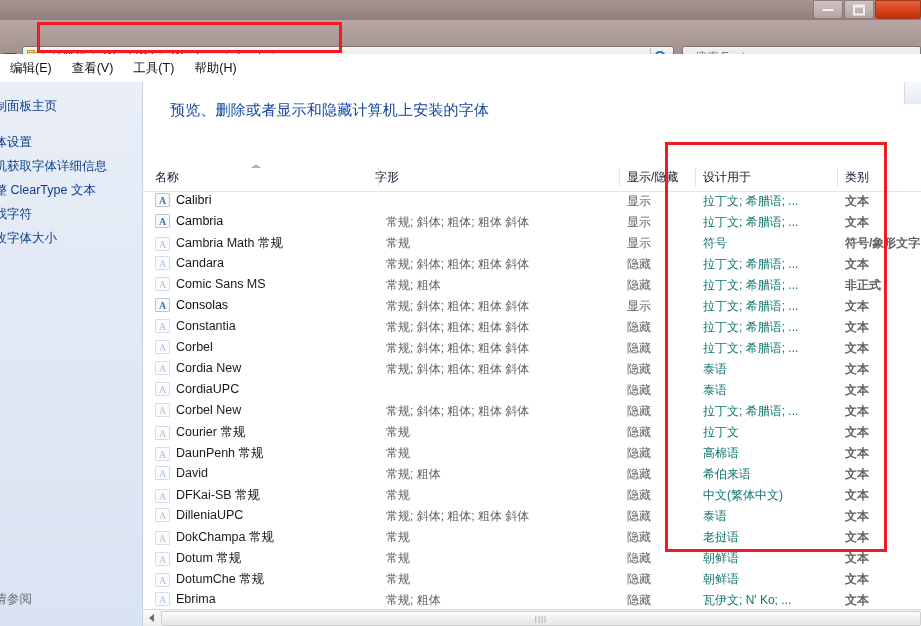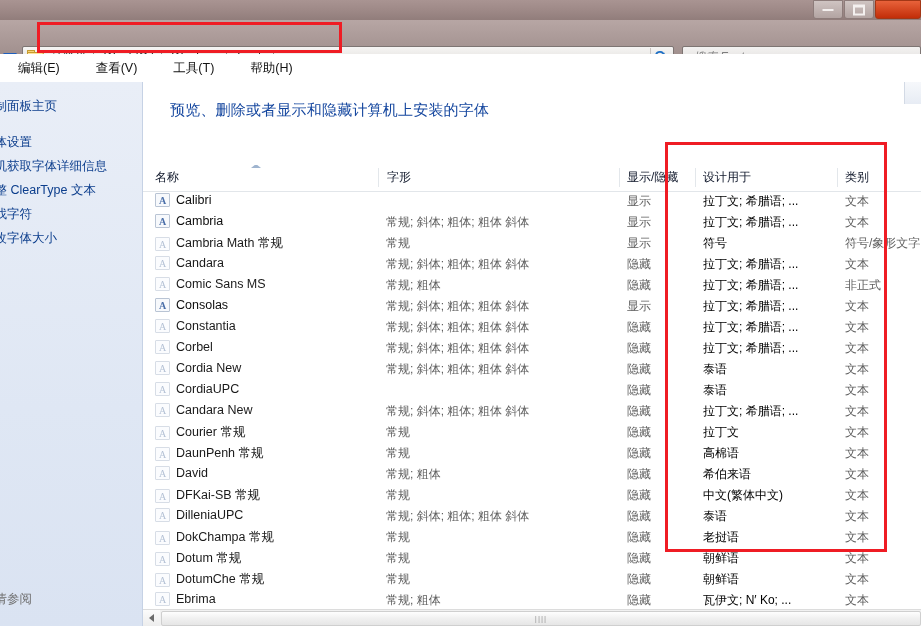--- a/index.html
+++ b/index.html
@@ -116,21 +116,21 @@
     font-size: 12px; font-style: italic; color: #7d7d7d; padding-left: 10px;
   }
 
   
   .menubar {
     position: absolute; left: 0; top: 54px; width: 921px; height: 28px;
     background: #ffffff;
     display: flex; align-items: center;
   }
   .menu-item {
-    font-size: 12.5px; color: #111; padding: 3px 18px; white-space: nowrap;
+    font-size: 12.5px; color: #111; padding: 3px 10px; white-space: nowrap;
   }
 
   
   .navpane {
     position: absolute; left: 0; top: 82px; width: 143px; height: 544px;
     background: linear-gradient(180deg, #e9eef7 0%, #dfe7f4 60%, #dae3f2 100%);
     border-right: 1px solid #c6d2e5;
     box-sizing: border-box;
     overflow: hidden;
   }
@@ -202,22 +202,22 @@
     border-bottom: 4px solid #9fb4cf;
   }
   .rows { position: absolute; left: 0; top: 26px; width: 778px; }
   .row {
     position: relative; height: 21px; width: 778px;
   }
   .cell { position: absolute; top: 2px; font-size: 12.5px; white-space: nowrap; }
   .c-name { left: 12px; color: #0d0d0d; display: flex; align-items: center; gap: 6px; }
   .c-style { left: 243px; color: #5f5f5f; font-size: 12px; }
   .c-show  { left: 484px; color: #5f5f5f; font-size: 12px; }
-  .c-for   { left: 560px; color: #000000; font-size: 12px; }
-  .c-cat   { left: 702px; color: #5f5f5f; font-size: 12px; }
+  .c-for   { left: 560px; color: #0f766e; font-size: 12px; }
+  .c-cat   { left: 702px; color: #5f5f5f; font-size: 12px; font-weight: bold; }
 
   .fico {
     width: 15px; height: 14px; position: relative; flex: none;
     border: 1px solid #b9c4d4; background: #f7f9fc; border-radius: 1px;
     box-sizing: border-box;
   }
   .fico .fl {
     position: absolute; left: 3px; top: 0px; font-size: 10px; line-height: 13px;
     color: #4a6ea8; font-family: "Liberation Serif", serif; font-weight: bold;
   }
@@ -336,21 +336,21 @@
 
   <div class="content">
     <div class="heading">预览、删除或者显示和隐藏计算机上安装的字体</div>
 
 
     <div class="tablewrap">
       <div class="colhead">
         <div class="sortmark"></div>
         <div class="ch" style="left:12px">名称</div>
         <div class="chdiv" style="left:235px"></div>
-        <div class="ch" style="left:244px">字形</div>
+        <div class="ch" style="left:232px">字形</div>
         <div class="chdiv" style="left:476px"></div>
         <div class="ch" style="left:484px">显示/隐藏</div>
         <div class="chdiv" style="left:552px"></div>
         <div class="ch" style="left:560px">设计用于</div>
         <div class="chdiv" style="left:694px"></div>
         <div class="ch" style="left:702px">类别</div>
       </div>
       <div class="rows" id="rows-host">
           <div class="row">
             <div class="cell c-name">
@@ -468,21 +468,21 @@
             </div>
             <div class="cell c-show">隐藏</div>
             <div class="cell c-for">泰语</div>
             <div class="cell c-cat">文本</div>
           </div>
           <div class="row dim">
             <div class="cell c-name">
               <span class="fico dim">
                 <span class="fl">A</span>
               </span>
-              <span>Candara New</span>
+              <span>Corbel New</span>
             </div>
             <div class="cell c-style">常规; 斜体; 粗体; 粗体 斜体</div>
             <div class="cell c-show">隐藏</div>
             <div class="cell c-for">拉丁文; 希腊语; ...</div>
             <div class="cell c-cat">文本</div>
           </div>
           <div class="row dim">
             <div class="cell c-name">
               <span class="fico dim">
                 <span class="fl">A</span>

